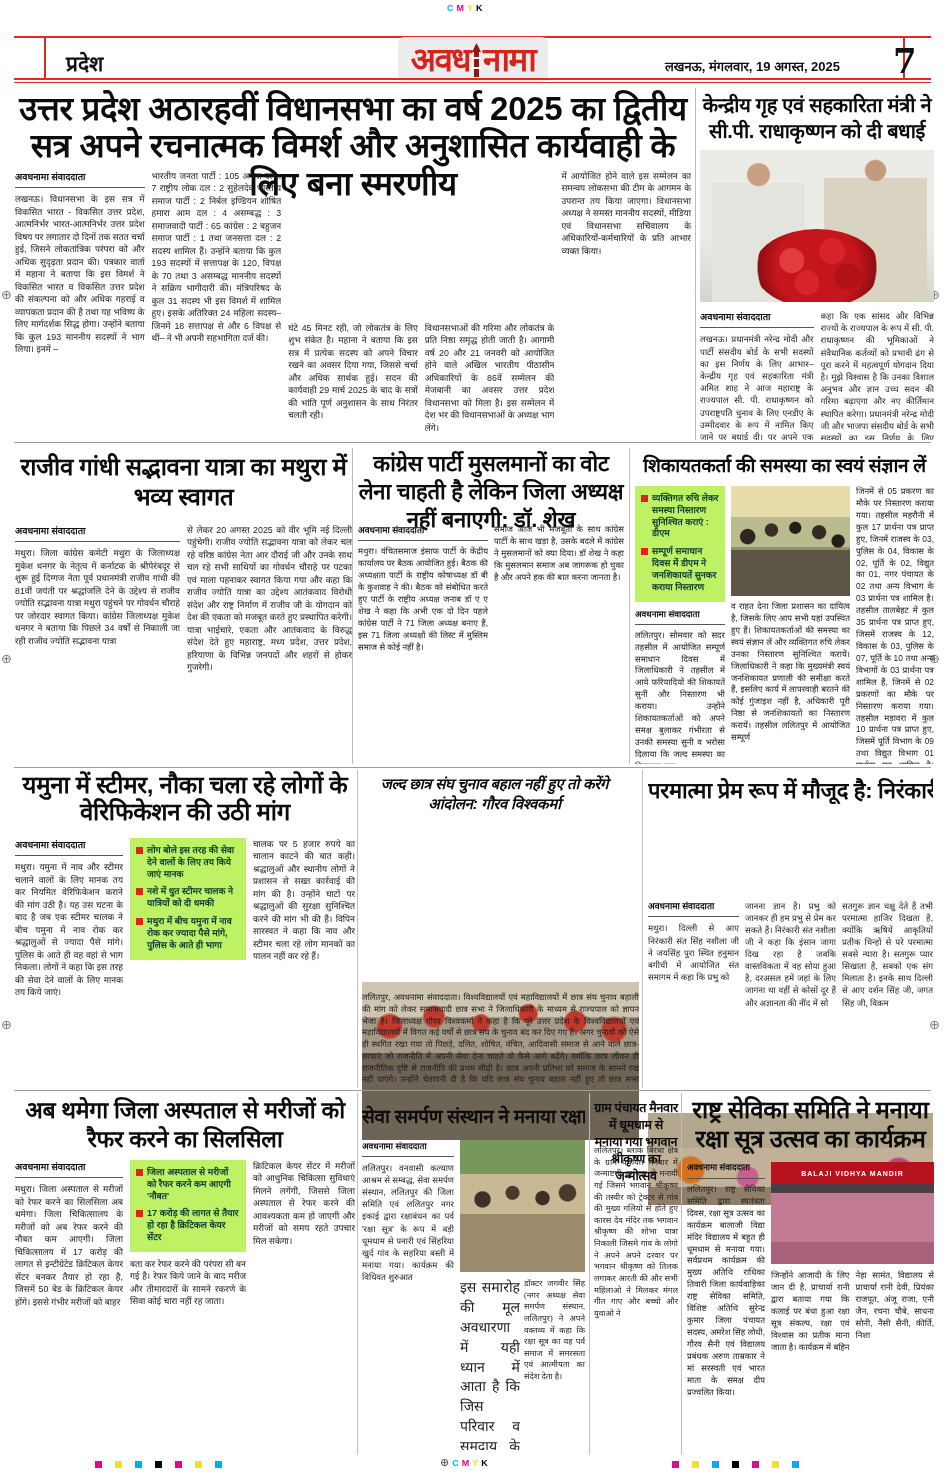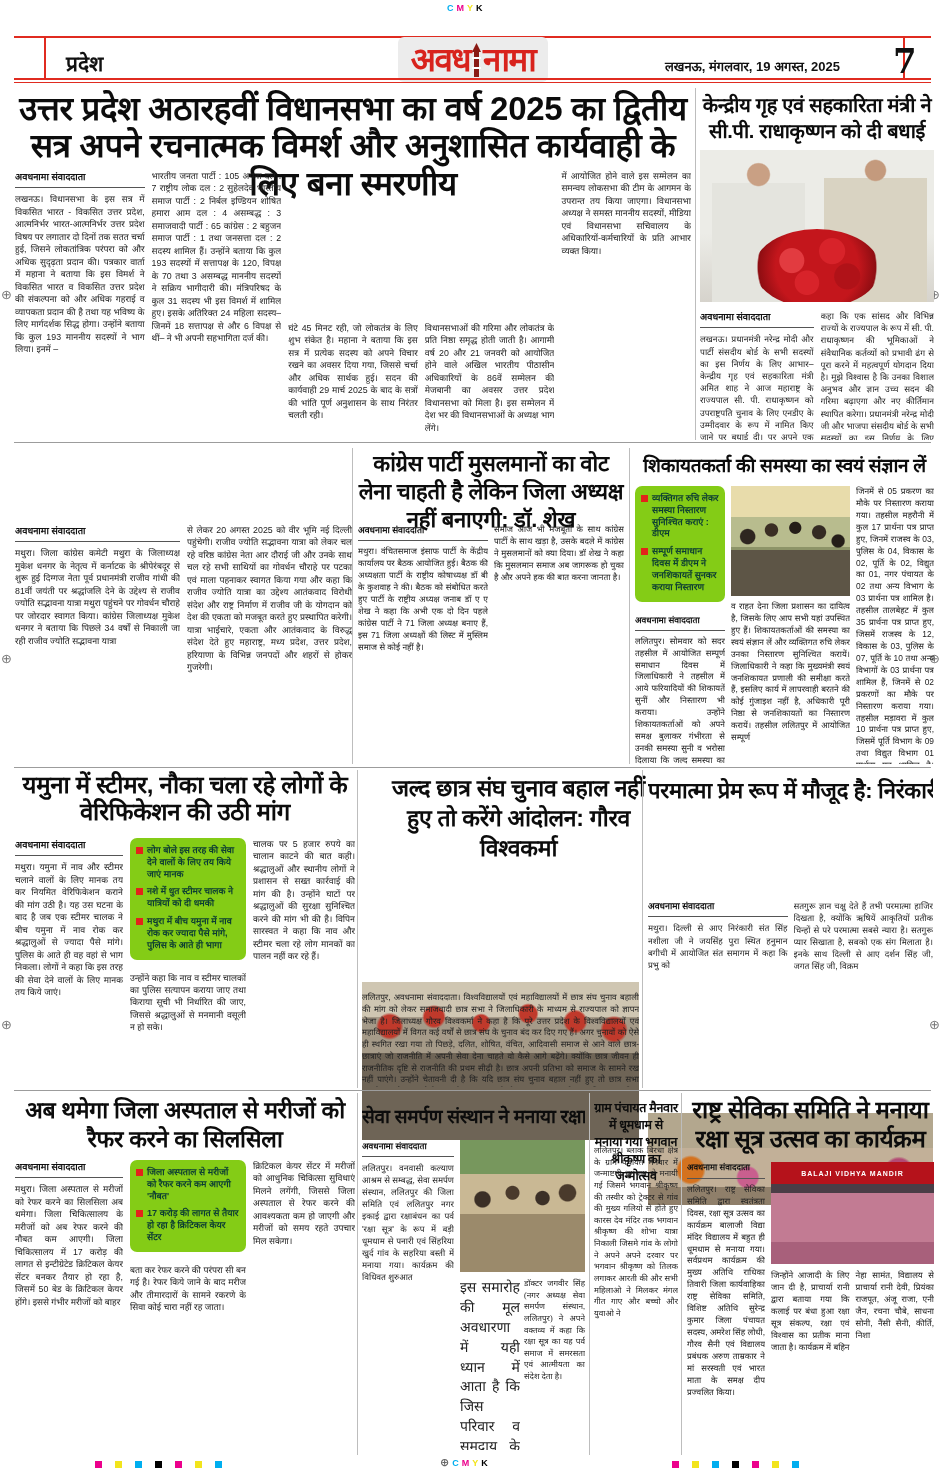--- a/index.html
+++ b/index.html
@@ -9,21 +9,21 @@
   .hl{font-weight:700;color:#0c0c0c;text-align:center;letter-spacing:-0.3px;}
   .nowrap{white-space:nowrap;overflow:hidden;}
   .bodytxt{font-size:8.8px;line-height:1.42;text-align:justify;color:#222;}
   .cols{display:flex;gap:7px;height:100%;}
   .cols>div{flex:1;min-width:0;overflow:hidden;}
   .byline{font-weight:700;font-size:9.4px;color:#111;padding-bottom:4px;border-bottom:1px solid #555;margin-bottom:5px;white-space:nowrap;overflow:hidden;}
   .vr{position:absolute;width:1px;background:#bdbdbd;}
   .hrule{position:absolute;left:14px;right:14px;height:1px;background:#9c9c9c;}
   .redline{position:absolute;left:14px;right:14px;height:2px;background:#e02b20;}
   .redtick{position:absolute;width:2px;background:#e02b20;}
-  .bbox{background:#84cc16;border-radius:7px;padding:7px 6px 2px;margin-bottom:12px;}
+  .bbox{background:#bef264;border-radius:0;padding:7px 6px 2px;margin-bottom:6px;}
   .bi{display:flex;gap:4px;margin-bottom:6px;font-weight:700;font-size:9.1px;line-height:1.3;color:#0b3d33;text-align:left;}
   .sq{flex:none;width:7px;height:7px;background:#e3231b;margin-top:2px;}
   .ph{position:relative;overflow:hidden;background:#cfc8bb;}
   .ph-bouquet{background:linear-gradient(180deg,#ecece7 0 55%,#d6d3cc 100%);}
   .ph-bouquet::before{content:"";position:absolute;left:5%;top:8%;width:40%;height:92%;
      background:radial-gradient(circle at 50% 9%,#c9a084 0 8%,rgba(0,0,0,0) 9%),linear-gradient(180deg,rgba(0,0,0,0) 0 15%,#e4e4de 15% 100%);}
   .ph-bouquet::after{content:"";position:absolute;right:3%;top:6%;width:44%;height:94%;
      background:radial-gradient(circle at 50% 8%,#c49a7d 0 7%,rgba(0,0,0,0) 8%),linear-gradient(180deg,rgba(0,0,0,0) 0 13%,#d9d3c2 13% 100%);}
   .flowers{position:absolute;left:23%;bottom:-4%;width:54%;height:52%;border-radius:50%;z-index:2;
      background:radial-gradient(circle at 30% 40%,#e23b40 0 12%,rgba(0,0,0,0) 13%),
@@ -137,20 +137,21 @@
       <div>
         <div class="byline">अवधनामा संवाददाता</div>
         <span>लखनऊ। प्रधानमंत्री नरेन्द्र मोदी और पार्टी संसदीय बोर्ड के सभी सदस्यों का इस निर्णय के लिए आभार–केन्द्रीय गृह एवं सहकारिता मंत्री अमित शाह ने आज महाराष्ट्र के राज्यपाल सी. पी. राधाकृष्णन को उपराष्ट्रपति चुनाव के लिए एनडीए के उम्मीदवार के रूप में नामित किए जाने पर बधाई दी। पर अपने एक पोस्ट में केन्द्रीय गृह मंत्री अमित शाह ने</span>
       </div>
       <div><span>कहा कि एक सांसद और विभिन्न राज्यों के राज्यपाल के रूप में सी. पी. राधाकृष्णन की भूमिकाओं ने संवैधानिक कर्तव्यों को प्रभावी ढंग से पूरा करने में महत्वपूर्ण योगदान दिया है। मुझे विश्वास है कि उनका विशाल अनुभव और ज्ञान उच्च सदन की गरिमा बढ़ाएगा और नए कीर्तिमान स्थापित करेगा। प्रधानमंत्री नरेन्द्र मोदी जी और भाजपा संसदीय बोर्ड के सभी सदस्यों का इस निर्णय के लिए आभार।</span></div>
     </div>
   </div>
 
   <div class="hrule" style="top:442px;"></div>
 
+  <div class="abs hl" style="left:15px;top:452px;width:337px;font-size:24px;line-height:1.25;">राजीव गांधी सद्भावना यात्रा का मथुरा में भव्य स्वागत</div>
   <div class="abs" style="left:15px;top:524px;width:337px;height:240px;overflow:hidden;">
     <div class="cols bodytxt">
       <div>
         <div class="byline">अवधनामा संवाददाता</div>
         <span>मथुरा। जिला कांग्रेस कमेटी मथुरा के जिलाध्यक्ष मुकेश धनगर के नेतृत्व में कर्नाटक के श्रीपेरंबदूर से शुरू हुई दिग्गज नेता पूर्व प्रधानमंत्री राजीव गांधी की 81वीं जयंती पर श्रद्धांजलि देने के उद्देश्य से राजीव ज्योति सद्भावना यात्रा मथुरा पहुंचने पर गोवर्धन चौराहे पर जोरदार स्वागत किया। कांग्रेस जिलाध्यक्ष मुकेश धनगर ने बताया कि पिछले 34 वर्षों से निकाली जा रही राजीव ज्योति सद्भावना यात्रा</span>
       </div>
       <div><span>से लेकर 20 अगस्त 2025 को वीर भूमि नई दिल्ली पहुंचेगी। राजीव ज्योति सद्भावना यात्रा को लेकर चल रहे वरिष्ठ कांग्रेस नेता आर दौराई जी और उनके साथ चल रहे सभी साथियों का गोवर्धन चौराहे पर पटका एवं माला पहनाकर स्वागत किया गया और कहा कि राजीव ज्योति यात्रा का उद्देश्य आतंकवाद विरोधी संदेश और राष्ट्र निर्माण में राजीव जी के योगदान को देश की एकता को मजबूत करते हुए प्रस्थापित करेगी। यात्रा भाईचारे, एकता और आतंकवाद के विरुद्ध संदेश देते हुए महाराष्ट्र, मध्य प्रदेश, उत्तर प्रदेश, हरियाणा के विभिन्न जनपदों और शहरों से होकर गुजरेगी।</span></div>
     </div>
   </div>
 
@@ -213,46 +214,46 @@
           </div>
           <div class="bi">
             <span class="sq"></span>
             <span>नशे में धुत स्टीमर चालक ने यात्रियों को दी धमकी</span>
           </div>
           <div class="bi">
             <span class="sq"></span>
             <span>मथुरा में बीच यमुना में नाव रोक कर ज्यादा पैसे मांगे, पुलिस के आते ही भागा</span>
           </div>
         </div>
-        <span>उन्होंने कहा कि नाव व स्टीमर चालकों का पुलिस सत्यापन कराया जाए तथा किराया सूची भी निर्धारित की जाए, जिससे श्रद्धालुओं से मनमानी वसूली न हो सके।</span>
       </div>
       <div style="flex:1;overflow:hidden;">
         <span>चालक पर 5 हजार रुपये का चालान काटने की बात कही। श्रद्धालुओं और स्थानीय लोगों ने प्रशासन से सख्त कार्रवाई की मांग की है। उन्होंने घाटों पर श्रद्धालुओं की सुरक्षा सुनिश्चित करने की मांग भी की है। विपिन सारस्वत ने कहा कि नाव और स्टीमर चला रहे लोग मानकों का पालन नहीं कर रहे हैं।</span>
       </div>
     </div>
   </div>
 
   <div class="vr" style="left:357px;top:770px;height:318px;"></div>
 
-  <div class="abs hl" style="left:380px;top:774px;width:277px;font-size:23px;line-height:1.3;">जल्द छात्र संघ चुनाव बहाल नहीं हुए तो करेंगे आंदोलन: गौरव विश्वकर्मा</div>
+  <div class="abs hl" style="left:356px;top:774px;width:277px;font-size:15px;line-height:1.3;font-style:italic;">जल्द छात्र संघ चुनाव बहाल नहीं हुए तो करेंगे आंदोलन: गौरव विश्वकर्मा</div>
   <div class="ph ph-chhatra abs" style="left:362px;top:830px;width:277px;height:158px;"></div>
   <div class="abs bodytxt" style="left:362px;top:992px;width:277px;height:95px;overflow:hidden;font-size:8.3px;">
     <span>ललितपुर, अवधनामा संवाददाता। विश्वविद्यालयों एवं महाविद्यालयों में छात्र संघ चुनाव बहाली की मांग को लेकर समाजवादी छात्र सभा ने जिलाधिकारी के माध्यम से राज्यपाल को ज्ञापन भेजा है। जिलाध्यक्ष गौरव विश्वकर्मा ने कहा है कि पूरे उत्तर प्रदेश के विश्वविद्यालयों एवं महाविद्यालयों में विगत कई वर्षों से छात्र संघ के चुनाव बंद कर दिए गए हैं। अगर चुनावों को ऐसे ही स्थगित रखा गया तो पिछड़े, दलित, शोषित, वंचित, आदिवासी समाज से आने वाले छात्र-छात्राएं जो राजनीति में अपनी सेवा देना चाहते वो कैसे आगे बढ़ेंगे। क्योंकि छात्र जीवन ही राजनीतिक दृष्टि से राजनीति की प्रथम सीढ़ी है। छात्र अपनी प्रतिभा को समाज के सामने रख नहीं पाएंगे। उन्होंने चेतावनी दी है कि यदि छात्र संघ चुनाव बहाल नहीं हुए तो छात्र सभा आन्दोलन को बाध्य होगी। इस दौरान राजकुमारी गौतम, अरशद, तुलसीराम अहिरवार, आकिब खान, संजय रजक, शुभी यादव, रिचा वर्मा, रवि यादव, मोनिका, अंजलि, दीपक सेन, अमन खान, विशाल रजक, अमन झा, बहरोज खान, महिपाल, अभी जैन, शिवांश लिटौरिया, अमन यादव, अमित कुशवाह, अनस अहमद, रॉबिन यादव, अमित, सुनील पाल, भगवानदास पाल, सुशील, प्रदीप, उमेश, कृष्णकांत, शिवा, शुभम, अखिलेश सहित अनेक कार्यकर्ता मौजूद रहे।</span>
   </div>
 
   <div class="vr" style="left:642px;top:770px;height:318px;"></div>
 
   <div class="abs hl nowrap" style="left:648px;top:774px;width:285px;font-size:22px;">परमात्मा प्रेम रूप में मौजूद है: निरंकारी</div>
   <div class="ph ph-nirankari abs" style="left:648px;top:803px;width:285px;height:92px;"></div>
   <div class="abs" style="left:648px;top:900px;width:285px;height:186px;overflow:hidden;">
     <div class="cols bodytxt" style="font-size:8.5px;gap:6px;">
       <div>
         <div class="byline" style="font-size:8.8px;">अवधनामा संवाददाता</div>
         <span>मथुरा। दिल्ली से आए निरंकारी संत सिंह नशीला जी ने जयसिंह पुरा स्थित हनुमान बगीची में आयोजित संत समागम में कहा कि प्रभु को</span>
       </div>
+      <div><span>जानना ज्ञान है। प्रभु को जानकर ही हम प्रभु से प्रेम कर सकते हैं। निरंकारी संत नशीला जी ने कहा कि इंसान जागा दिख रहा है जबकि वास्तविकता में वह सोया हुआ है, दरअसल हमें जहां के लिए जागना था वहीं से कोसों दूर हैं और अज्ञानता की नींद में सो</span></div>
       <div><span>सतगुरू ज्ञान चक्षु देते हैं तभी परमात्मा हाजिर दिखता है, क्योंकि ऋषियें आकृतियों प्रतीक चिन्हों से परे परमात्मा सबसे न्यारा है। सतगुरू प्यार सिखाता है, सबको एक संग मिलाता है। इनके साथ दिल्ली से आए दर्शन सिंह जी, जगत सिंह जी, विक्रम</span></div>
     </div>
   </div>
 
   <div class="hrule" style="top:1090px;"></div>
 
   <div class="abs hl" style="left:15px;top:1096px;width:340px;font-size:23px;line-height:1.25;">अब थमेगा जिला अस्पताल से मरीजों को रैफर करने का सिलसिला</div>
   <div class="abs" style="left:15px;top:1160px;width:340px;height:295px;overflow:hidden;">
     <div class="bodytxt" style="display:flex;gap:7px;height:100%;">
       <div style="width:108px;flex:none;overflow:hidden;">

